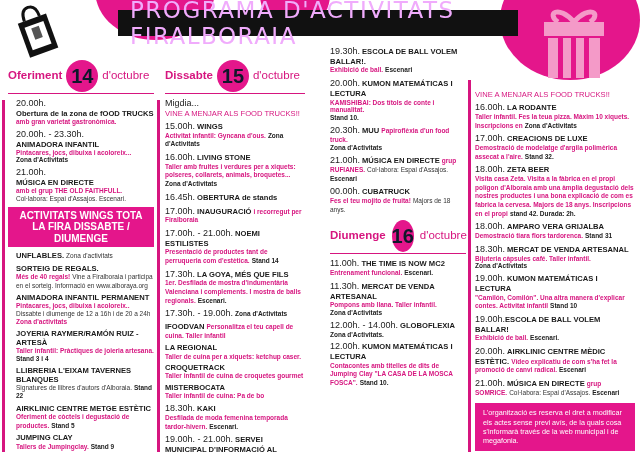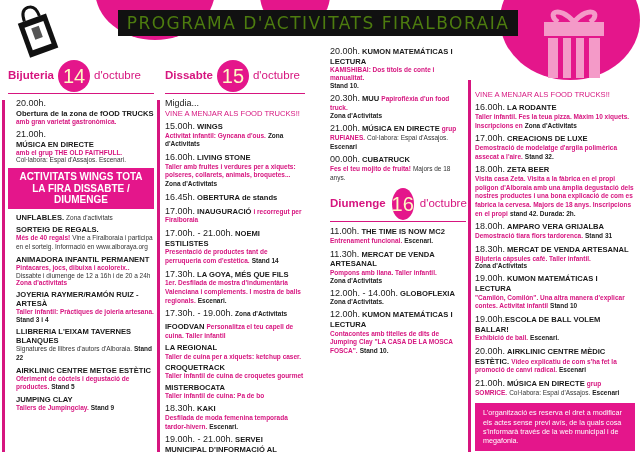--- a/index.html
+++ b/index.html
@@ -1,24 +1,24 @@
 <!DOCTYPE html>
 <html><head>
 <meta charset="utf-8">
 <style>
   * { box-sizing: border-box; margin: 0; padding: 0; }
   body { width: 640px; height: 452px; background: #fff; font-family: "Liberation Sans", sans-serif; color: #1a1a1a; position: relative; overflow: hidden; }
   .blob { position: absolute; background: #e4168b; border-radius: 50%; }
-  .title-bar { position: absolute; left: 118px; top: 10px; width: 400px; height: 26px; background: #111; color: #4d7c0f; font-size: 17px; letter-spacing: 1.5px; display: flex; align-items: center; justify-content: center; font-family: "DejaVu Sans", sans-serif; }
+  .title-bar { position: absolute; left: 118px; top: 10px; width: 400px; height: 26px; background: #111; color: #f0abfc; font-size: 23px; letter-spacing: 1.5px; display: flex; align-items: center; justify-content: center; font-family: "DejaVu Sans", sans-serif; padding-left: 12px; }
   .bag { position: absolute; left: 18px; top: 4px; width: 36px; height: 52px; transform: rotate(-20deg); }
   .gift { position: absolute; left: 538px; top: 4px; width: 72px; height: 76px; }
   .col { position: absolute; font-size: 7.2px; line-height: 1.2; }
   .day-head { display: flex; align-items: center; gap: 4px; border-bottom: 1px solid #d6157f; padding-bottom: 1px; margin-bottom: 4px; }
   .day-name { font-size: 11.5px; font-weight: bold; color: #d6157f; }
-  .day-num { width: 32px; height: 32px; border-radius: 50%; background: #e4168b; color: #fef9c3; font-size: 20px; font-weight: normal; display: flex; align-items: center; justify-content: center; text-align: center; }
+  .day-num { width: 32px; height: 32px; border-radius: 50%; background: #e4168b; color: #0f172a; font-size: 20px; font-weight: bold; display: flex; align-items: center; justify-content: center; text-align: center; }
   .day-month { font-size: 11.5px; color: #d6157f; }
   .ev { margin-bottom: 3px; }
   .time { font-size: 9px; color: #222; }
   .name { font-weight: bold; font-size: 7.6px; text-transform: none; }
   .desc { color: #d6157f; font-weight: bold; font-size: 6.5px; }
   .extra { color: #333; font-size: 6.5px; }
   .loc { font-weight: bold; font-size: 6.5px; color: #222; }
   .vline { position: absolute; width: 3px; background: #d6157f; }
   .banner { background: #e4168b; color: #fff; font-weight: bold; font-size: 10px; text-align: center; padding: 3px 4px; line-height: 1.15; margin: 4px 0; }
   .food { color: #d6157f; font-weight: normal; font-size: 7.6px; margin-bottom: 3px; }
@@ -48,29 +48,35 @@
 </svg>
 
 <div class="title-bar">PROGRAMA  D'ACTIVITATS  FIRALBORAIA</div>
 
 <div class="vline" style="left:2px;top:100px;height:352px;"></div>
 <div class="vline" style="left:157px;top:100px;height:352px;"></div>
 <div class="vline" style="left:468px;top:80px;height:372px;"></div>
 
 <div class="col" style="left:8px;top:60px;width:146px;">
   <div class="day-head">
-    <span class="day-name">Bijuteria</span>
+    <span class="day-name">Oferiment</span>
     <span class="day-num">14</span>
     <span class="day-month">d'octubre</span>
   </div>
   <div style="padding-left:8px">
     <div class="ev">
         <div class="time">20.00h.</div>
         <div class="name">Obertura de la zona de fOOD TRUCKS</div>
         <div class="desc">amb gran varietat gastronòmica.</div>
+      </div>
+    <div class="ev">
+        <div class="time">20.00h. - 23.30h.</div>
+        <div class="name">ANIMADORA INFANTIL</div>
+        <div class="desc">Pintacares, jocs, dibuixa i acoloreix...</div>
+        <div class="loc">Zona d'Activitats</div>
       </div>
     <div class="ev">
         <div class="time">21.00h.</div>
         <div class="name">MÚSICA EN DIRECTE</div>
         <div class="desc">amb el grup THE OLD FAITHFULL.</div>
         <div class="extra">Col·labora: Espai d'Assajos. Escenari.</div>
       </div>
   </div>
   <div class="banner">ACTIVITATS WINGS TOTA LA FIRA DISSABTE / DIUMENGE</div>
   <div style="padding-left:8px">
@@ -121,20 +127,21 @@
   <div class="ev">
       <div class="name">MISTERBOCATA</div>
       <div class="desc">Taller infantil de cuina: Pa de bo</div>
     </div>
   <div class="ev"><span class="time">18.30h.</span> <span class="name">KAKI</span><div><span class="desc">Desfilada de moda femenina temporada tardor-hivern.</span> <span class="loc">Escenari.</span></div></div>
   <div class="ev"><span class="time">19.00h. - 21.00h.</span> <span class="name">SERVEI MUNICIPAL D'INFORMACIÓ AL CONSUMIDOR (SMIC)</span></div>
 
 </div>
 
 <div class="col" style="left:330px;top:46px;width:136px;">
+  <div class="ev"><span class="time">19.30h.</span> <span class="name">ESCOLA DE BALL VOLEM BALLAR!.</span><div><span class="desc">Exhibició de ball.</span> <span class="loc">Escenari</span></div></div>
   <div class="ev"><span class="time">20.00h.</span> <span class="name">KUMON MATEMÁTICAS I LECTURA</span><div class="desc">KAMISHIBAI: Dos títols de conte i manualitat.</div><div class="loc">Stand 10.</div></div>
   <div class="ev"><span class="time">20.30h.</span> <span class="name">MUU</span> <span class="desc">Papiroflèxia d'un food truck.</span><div class="loc">Zona d'Activitats</div></div>
   <div class="ev"><span class="time">21.00h.</span> <span class="name">MÚSICA EN DIRECTE</span> <span class="desc">grup RUFIANES.</span> <span class="extra">Col·labora: Espai d'Assajos.</span> <span class="loc">Escenari</span></div>
   <div class="ev"><span class="time">00.00h.</span> <span class="name">CUBATRUCK</span><div><span class="desc">Fes el teu mojito de fruita!</span> <span class="extra">Majors de 18 anys.</span></div></div>
 
   <div class="day-head" style="margin-top:6px;gap:6px;">
     <span class="day-name">Diumenge</span>
     <span class="day-num">16</span>
     <span class="day-month">d'octubre</span>
   </div>

